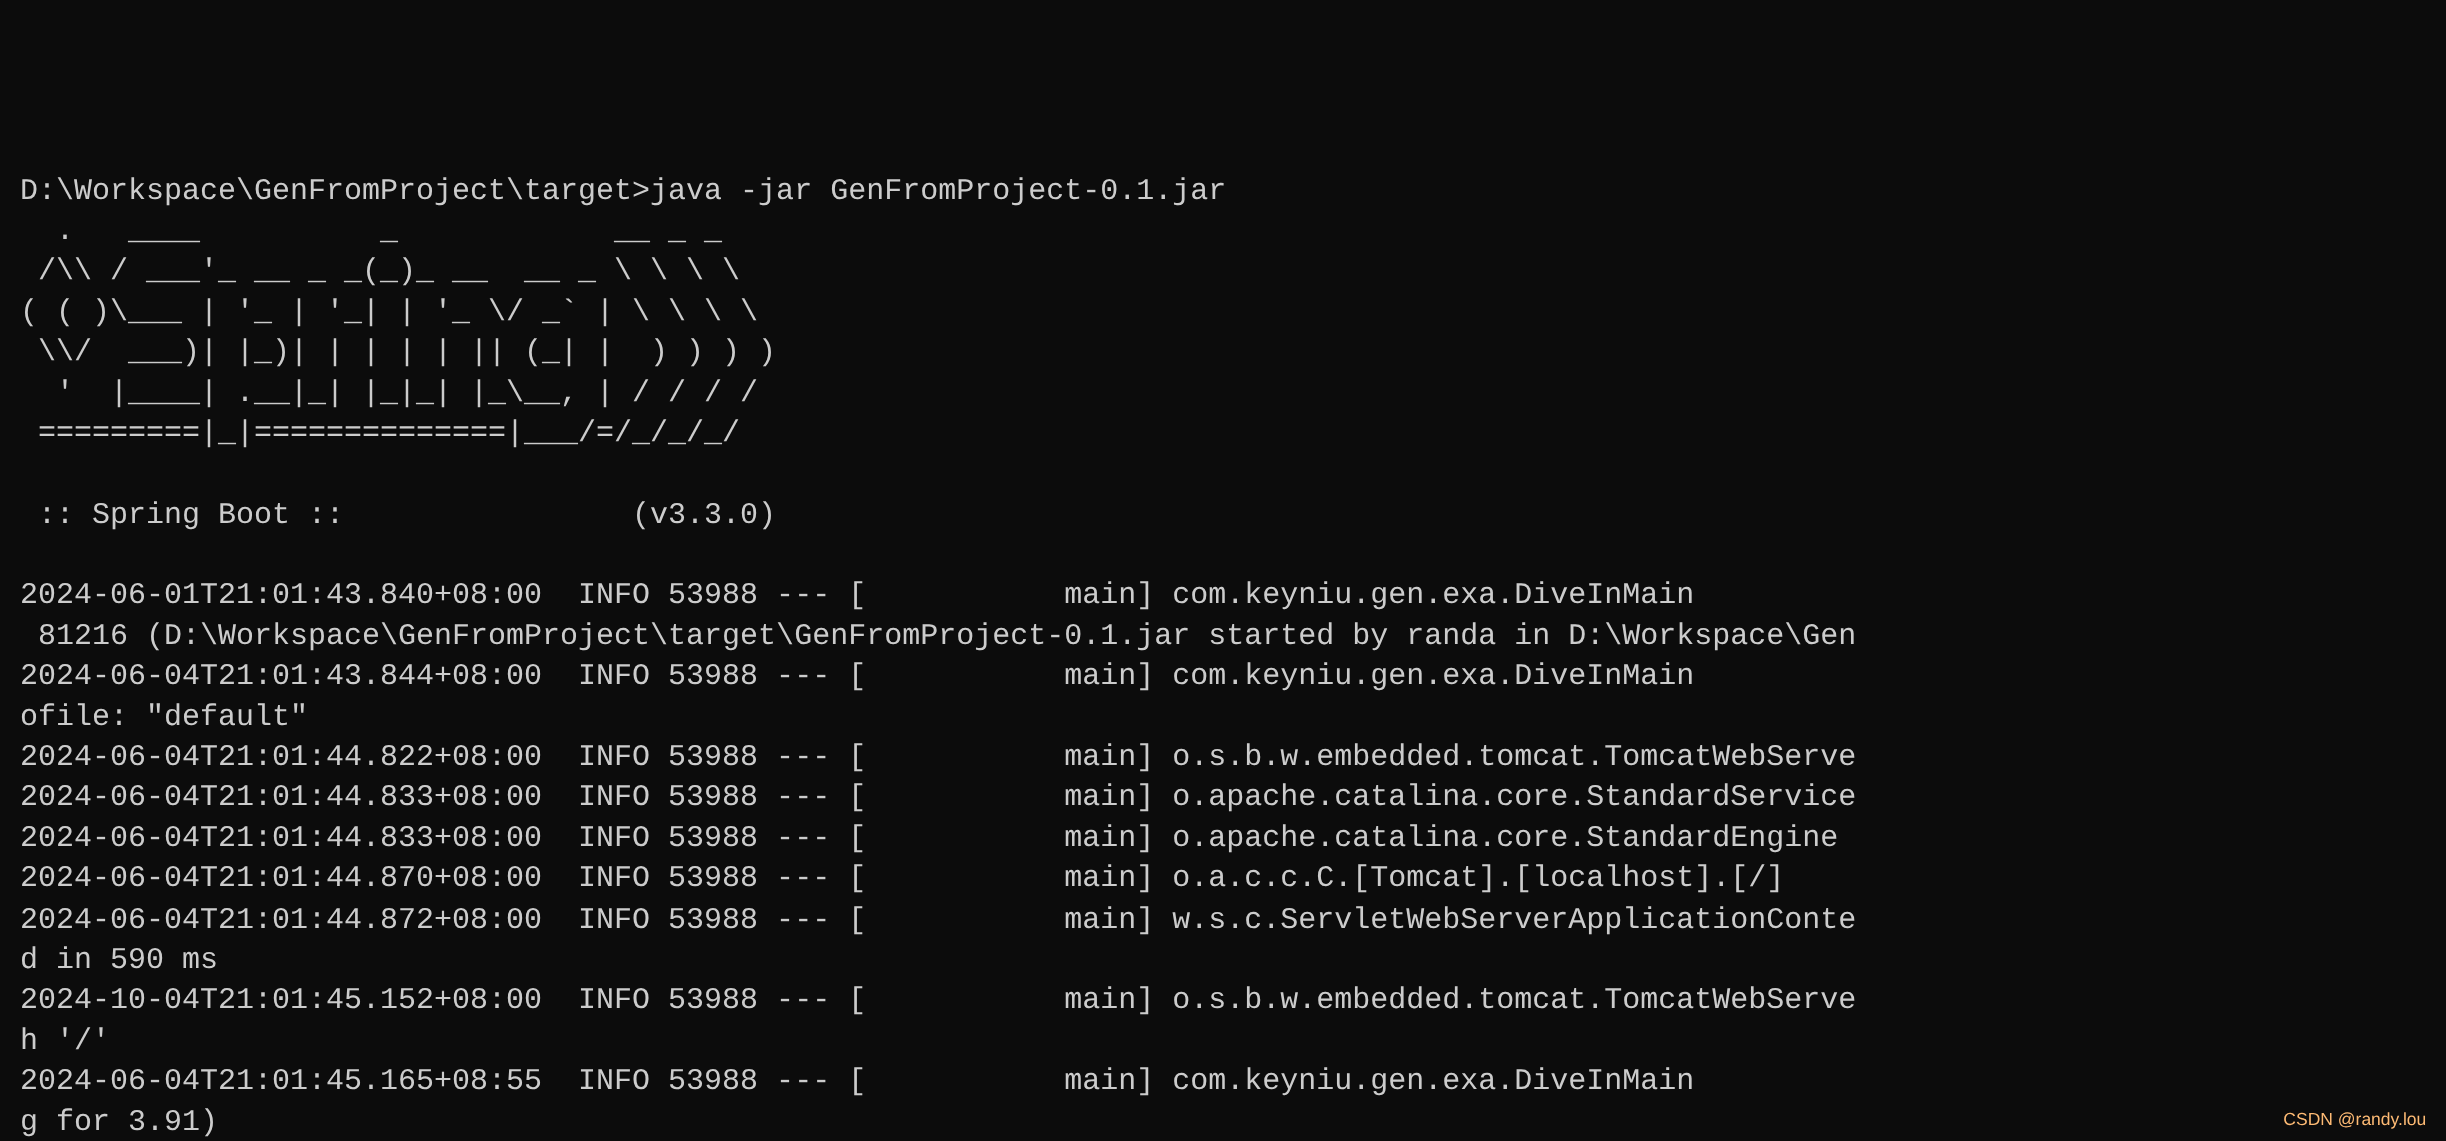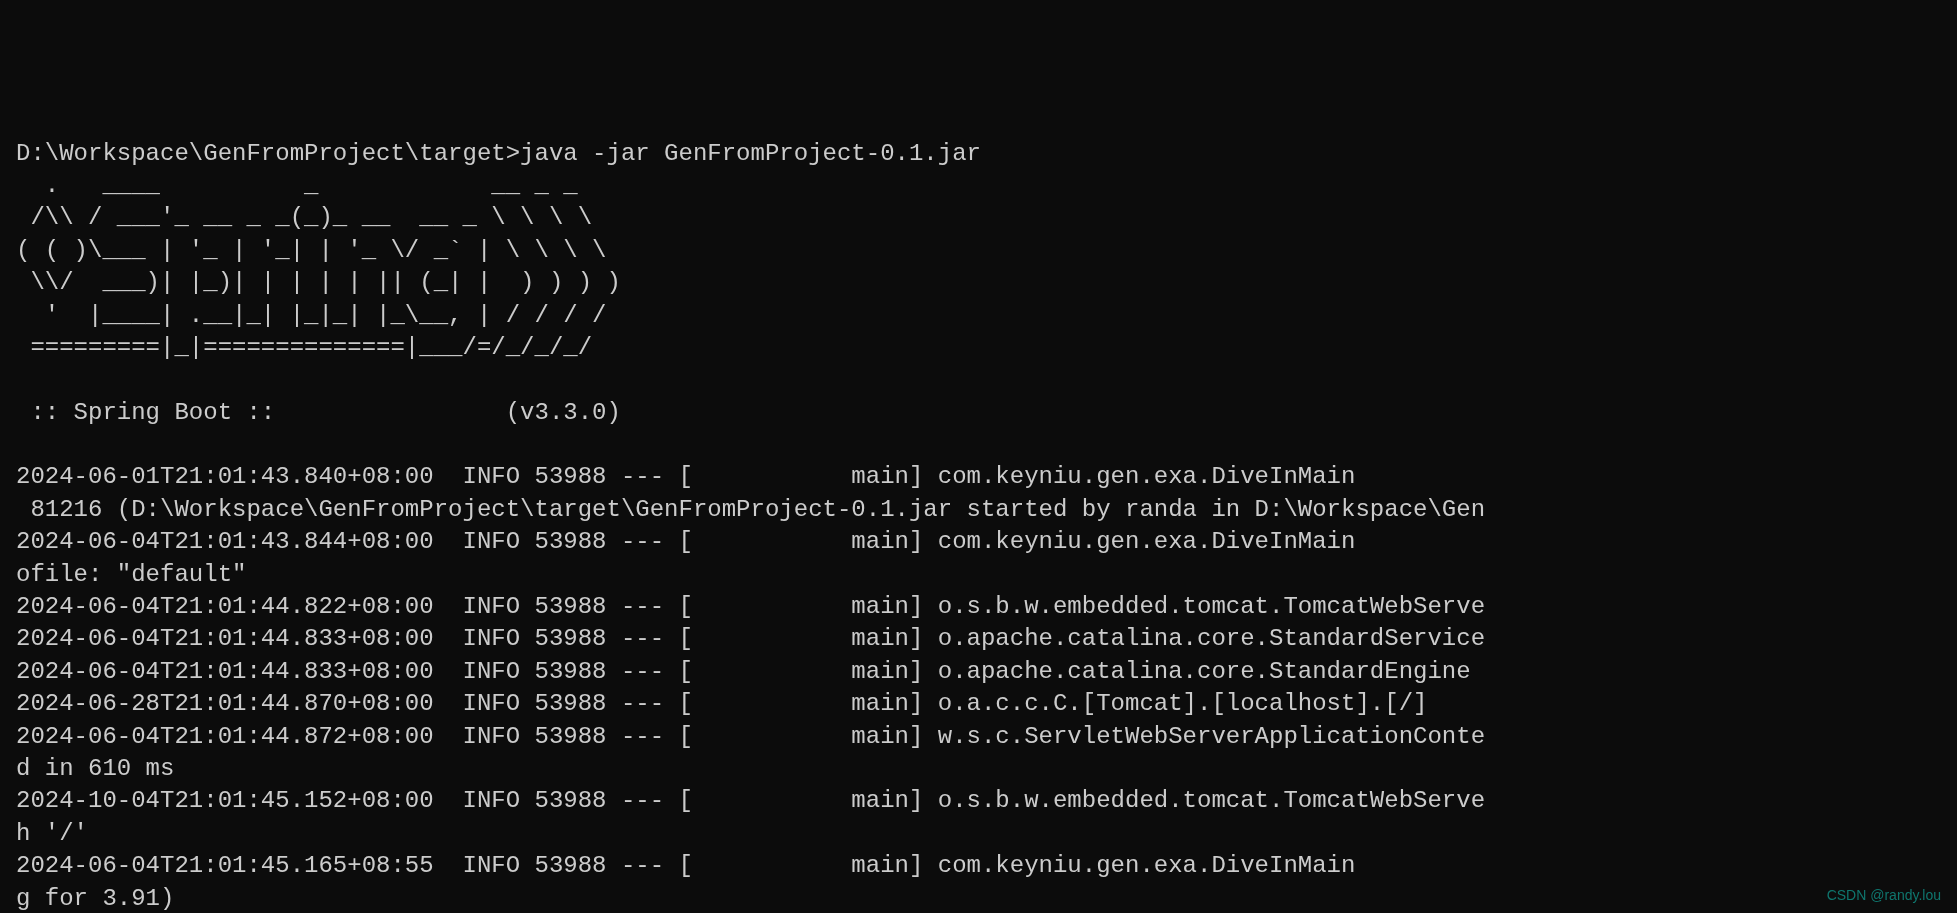--- a/index.html
+++ b/index.html
@@ -21,21 +21,21 @@
       position: relative;
     }
     .terminal-output {
       white-space: pre;
     }
     .watermark {
       position: absolute;
       bottom: 8px;
       right: 16px;
       font-size: 14px;
-      color: #0f766e;
+      color: #fdba74;
       font-family: Arial, sans-serif;
     }
   </style>
 </head>
 <body>
 
 
 
 <div class="terminal-output"><span>D:\Workspace\GenFromProject\target&gt;java -jar GenFromProject-0.1.jar</span>
 <span>  .   ____          _            __ _ _
@@ -47,23 +47,23 @@
 
 <span> :: Spring Boot ::                (v3.3.0)</span>
 
 <span>2024-06-01T21:01:43.840+08:00  INFO 53988 --- [           main] com.keyniu.gen.exa.DiveInMain</span>
 <span> 81216 (D:\Workspace\GenFromProject\target\GenFromProject-0.1.jar started by randa in D:\Workspace\Gen</span>
 <span>2024-06-04T21:01:43.844+08:00  INFO 53988 --- [           main] com.keyniu.gen.exa.DiveInMain</span>
 <span>ofile: "default"</span>
 <span>2024-06-04T21:01:44.822+08:00  INFO 53988 --- [           main] o.s.b.w.embedded.tomcat.TomcatWebServe</span>
 <span>2024-06-04T21:01:44.833+08:00  INFO 53988 --- [           main] o.apache.catalina.core.StandardService</span>
 <span>2024-06-04T21:01:44.833+08:00  INFO 53988 --- [           main] o.apache.catalina.core.StandardEngine</span>
-<span>2024-06-28T21:01:44.870+08:00  INFO 53988 --- [           main] o.a.c.c.C.[Tomcat].[localhost].[/]</span>
+<span>2024-06-04T21:01:44.870+08:00  INFO 53988 --- [           main] o.a.c.c.C.[Tomcat].[localhost].[/]</span>
 <span>2024-06-04T21:01:44.872+08:00  INFO 53988 --- [           main] w.s.c.ServletWebServerApplicationConte</span>
-<span>d in 610 ms</span>
+<span>d in 590 ms</span>
 <span>2024-10-04T21:01:45.152+08:00  INFO 53988 --- [           main] o.s.b.w.embedded.tomcat.TomcatWebServe</span>
 <span>h '/'</span>
 <span>2024-06-04T21:01:45.165+08:55  INFO 53988 --- [           main] com.keyniu.gen.exa.DiveInMain</span>
 <span>g for 3.91)</span></div>
 
 <div class="watermark">CSDN @randy.lou</div>
 
 
 
 

